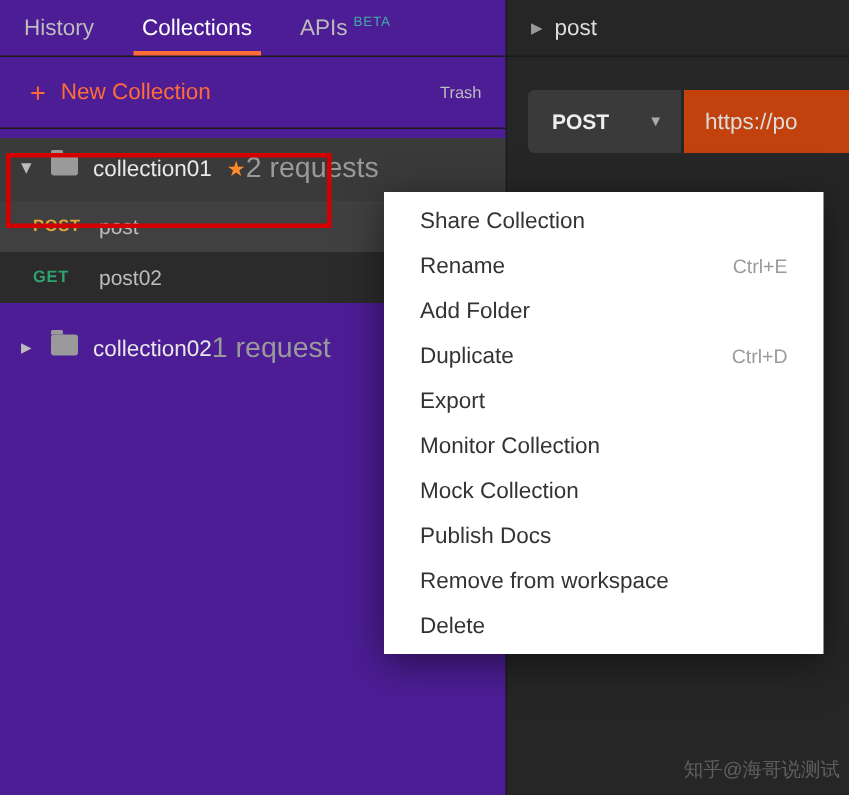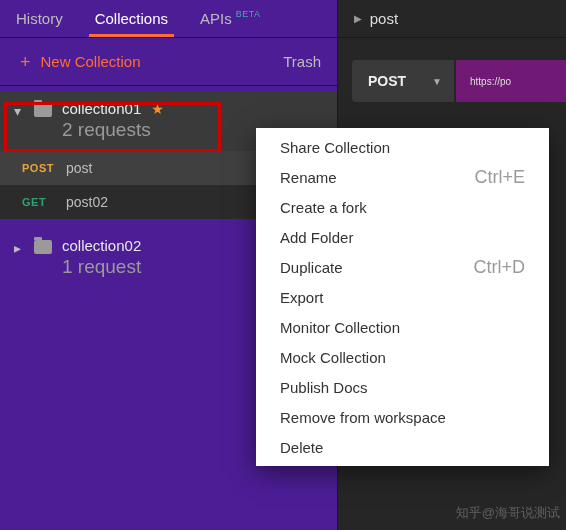--- a/index.html
+++ b/index.html
@@ -19,30 +19,30 @@
   .tabs { display: flex; align-items: stretch; height: 38px; border-bottom: 1px solid #1a1a1a; }
   .tab { padding: 0 16px; display: flex; align-items: center; color: #bcbcbc; font-size: 15px; cursor: pointer; position: relative; }
   .tab.active { color: #fff; }
   .tab.active::after { content:""; position: absolute; left: 10px; right: 10px; bottom: 0; height: 3px; background: #ff6c37; }
   .beta { font-size: 9px; color: #4aa; margin-left: 4px; position: relative; top: -5px; letter-spacing: 0.5px; }
 
   
   .newrow { display: flex; align-items: center; justify-content: space-between; height: 48px; padding: 0 16px 0 20px; border-bottom: 1px solid #1a1a1a; }
   .newcol { display: flex; align-items: center; color: #ff6c37; font-size: 15px; cursor: pointer; }
   .plus { font-size: 18px; margin-right: 10px; line-height: 1; }
-  .trash { color: #bcbcbc; font-size: 15px; cursor: pointer; }
+  .trash { color: #bcbcbc; font-size: 11px; cursor: pointer; }
 
   
   .coll { padding: 6px 0 0 0; }
   .coll-item { padding: 8px 14px 10px 14px; display: flex; align-items: flex-start; cursor: pointer; }
   .coll-item.selected { background: #3a3a3a; }
   .caret { width: 12px; display: inline-block; color: #bbb; margin-top: 3px; }
   .folder-ic { width: 18px; height: 14px; background: #9a9a9a; border-radius: 2px; margin: 3px 10px 0 8px; position: relative; }
   .folder-ic::before { content:""; position:absolute; top:-3px; left:0; width:8px; height:3px; background:#9a9a9a; border-radius:1px 1px 0 0; }
-  .coll-text { display: flex; flex-direction: column; }
+  .coll-text { display: flex; }
   .coll-name { color: #e8e8e8; font-size: 15px; display: flex; align-items: center; }
   .star { color: #ff8c28; margin-left: 10px; font-size: 14px; }
   .coll-sub { color: #9a9a9a; font-size: 19px; margin-top: 2px; }
 
   .red-box { position: absolute; border: 3px solid #d30000; pointer-events: none; }
   .red-box.b1 { left: 4px; top: 102px; width: 217px; height: 50px; }
   .red-box.b2 { left: 272px; top: 190px; width: 104px; height: 34px; }
 
   .req { display: flex; align-items: center; height: 34px; padding-left: 22px; background: #404040; cursor: pointer; }
   .req + .req { background: #2b2b2b; }
@@ -51,35 +51,35 @@
   .m-get  { color: #2fa36f; }
   .req-name { color: #bdbdbd; font-size: 14px; }
 
   
   .rtabs { height: 38px; border-bottom: 1px solid #1a1a1a; display: flex; align-items: center; padding-left: 16px; }
   .rtab-caret { color: #999; font-size: 10px; margin-right: 8px; }
   .rtab-label { color: #ddd; font-size: 15px; }
   .urlrow { display: flex; align-items: stretch; margin: 22px 0 0 14px; height: 42px; }
   .method-sel { width: 102px; background: #3a3a3a; color: #eee; display: flex; align-items: center; justify-content: space-between; padding: 0 12px 0 16px; font-weight: bold; font-size: 14px; border-radius: 4px 0 0 4px; cursor: pointer; }
   .sel-caret { color: #aaa; font-size: 10px; }
-  .url { flex: 1; background: #701a75; color: #ddd; display: flex; align-items: center; padding-left: 14px; margin-left: 2px; font-size: 10px; }
+  .url { flex: 1; background: #c2410c; color: #ddd; display: flex; align-items: center; padding-left: 14px; margin-left: 2px; font-size: 15px; }
 
   
   .menu {
     position: absolute;
     left: 256px; top: 128px;
     width: 293px;
     background: #ffffff;
     color: #333;
     box-shadow: 0 6px 24px rgba(0,0,0,0.5);
     padding: 4px 0;
     z-index: 50;
   }
   .mitem { display: flex; align-items: center; justify-content: space-between; height: 30px; padding: 0 24px; font-size: 15px; cursor: pointer; }
-  .shc { color: #9a9a9a; font-size: 18px; }
+  .shc { color: #9a9a9a; font-size: 13px; }
 
   .watermark { position: absolute; right: 6px; bottom: 8px; color: rgba(200,200,200,0.35); font-size: 13px; pointer-events: none; }
 </style>
 </head>
 <body>
 
 <div class="app">
 
   <div class="left">
     <div class="tabs">
@@ -155,24 +155,20 @@
 <div class="menu">
   <div class="mitem">
       <span>Share Collection</span>
       <span class="shc"></span>
     </div>
   <div class="mitem">
       <span>Rename</span>
       <span class="shc">Ctrl+E</span>
     </div>
   <div class="mitem">
-      <span>Create a fork</span>
-      <span class="shc"></span>
-    </div>
-  <div class="mitem">
       <span>Add Folder</span>
       <span class="shc"></span>
     </div>
   <div class="mitem">
       <span>Duplicate</span>
       <span class="shc">Ctrl+D</span>
     </div>
   <div class="mitem">
       <span>Export</span>
       <span class="shc"></span>

